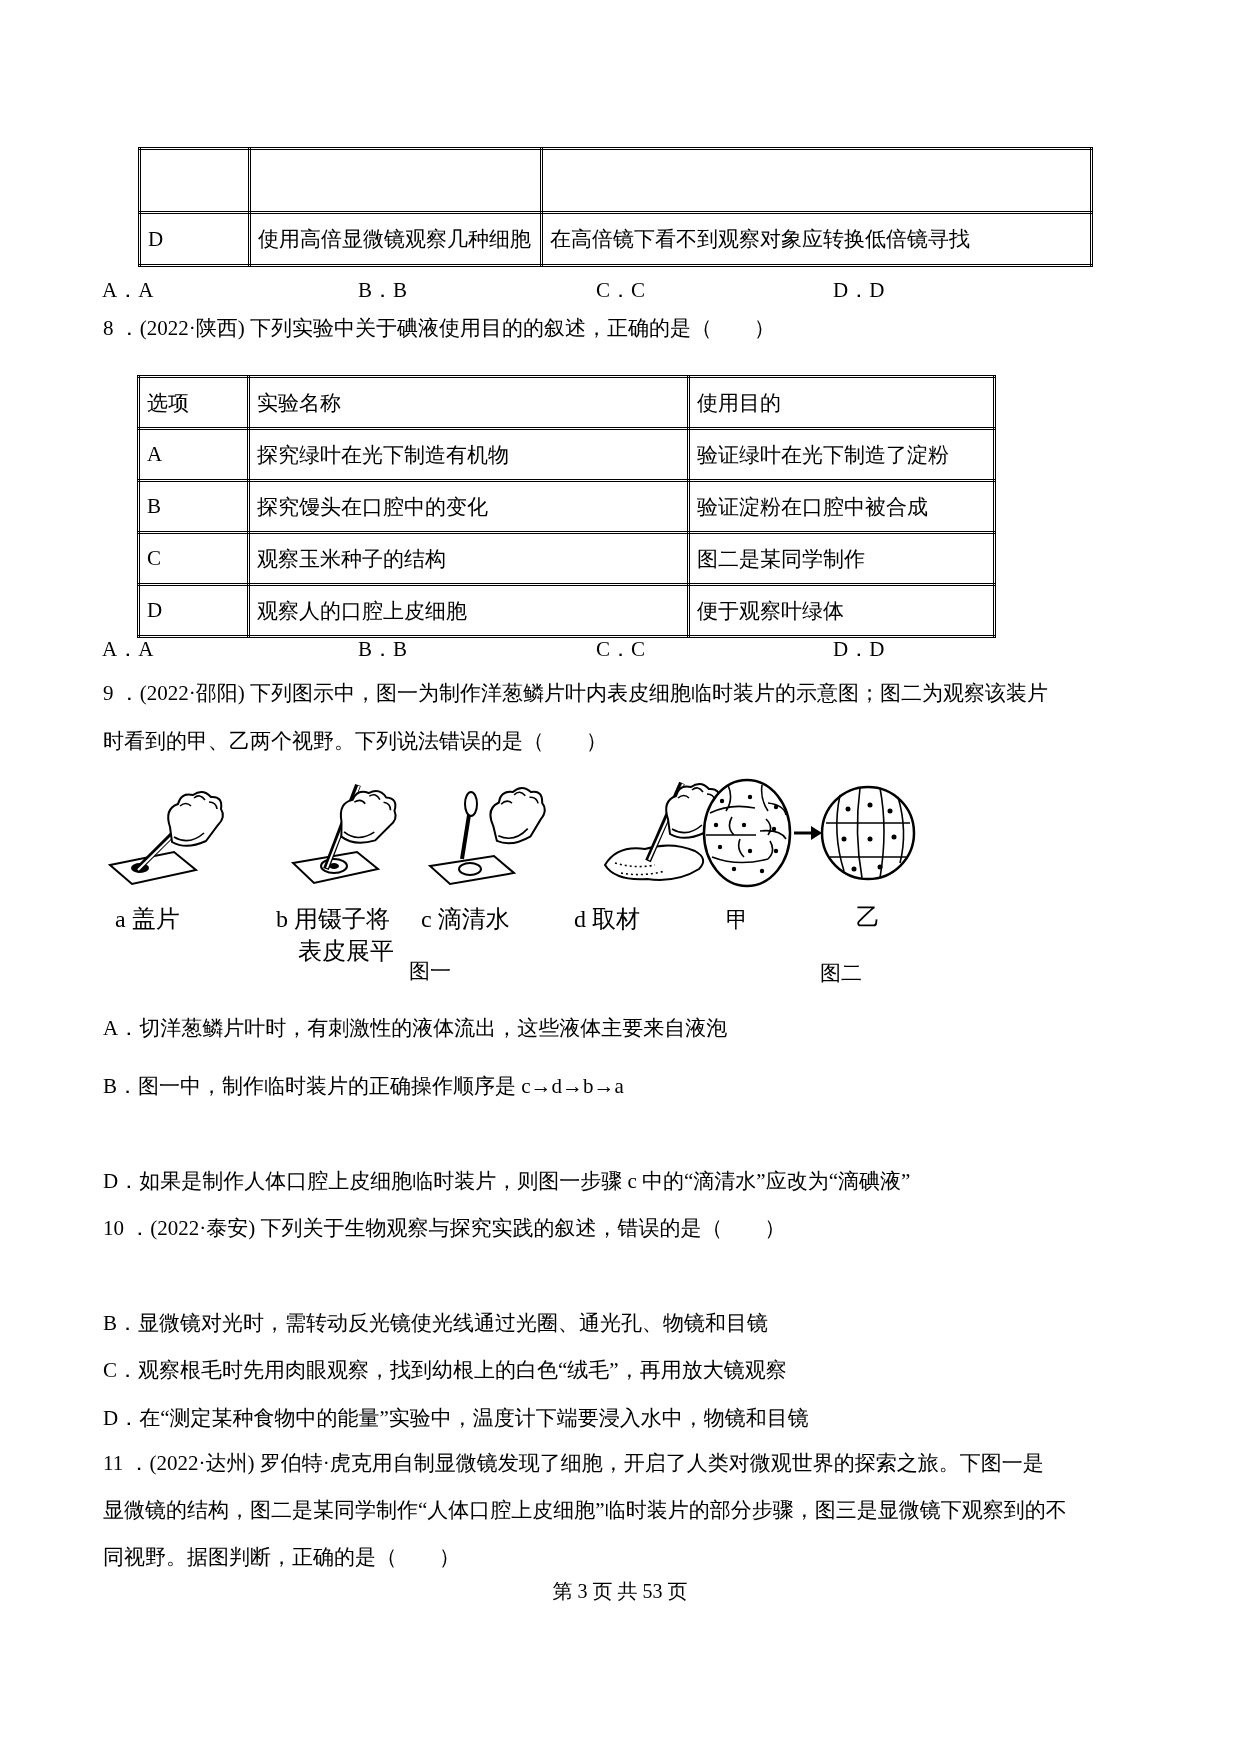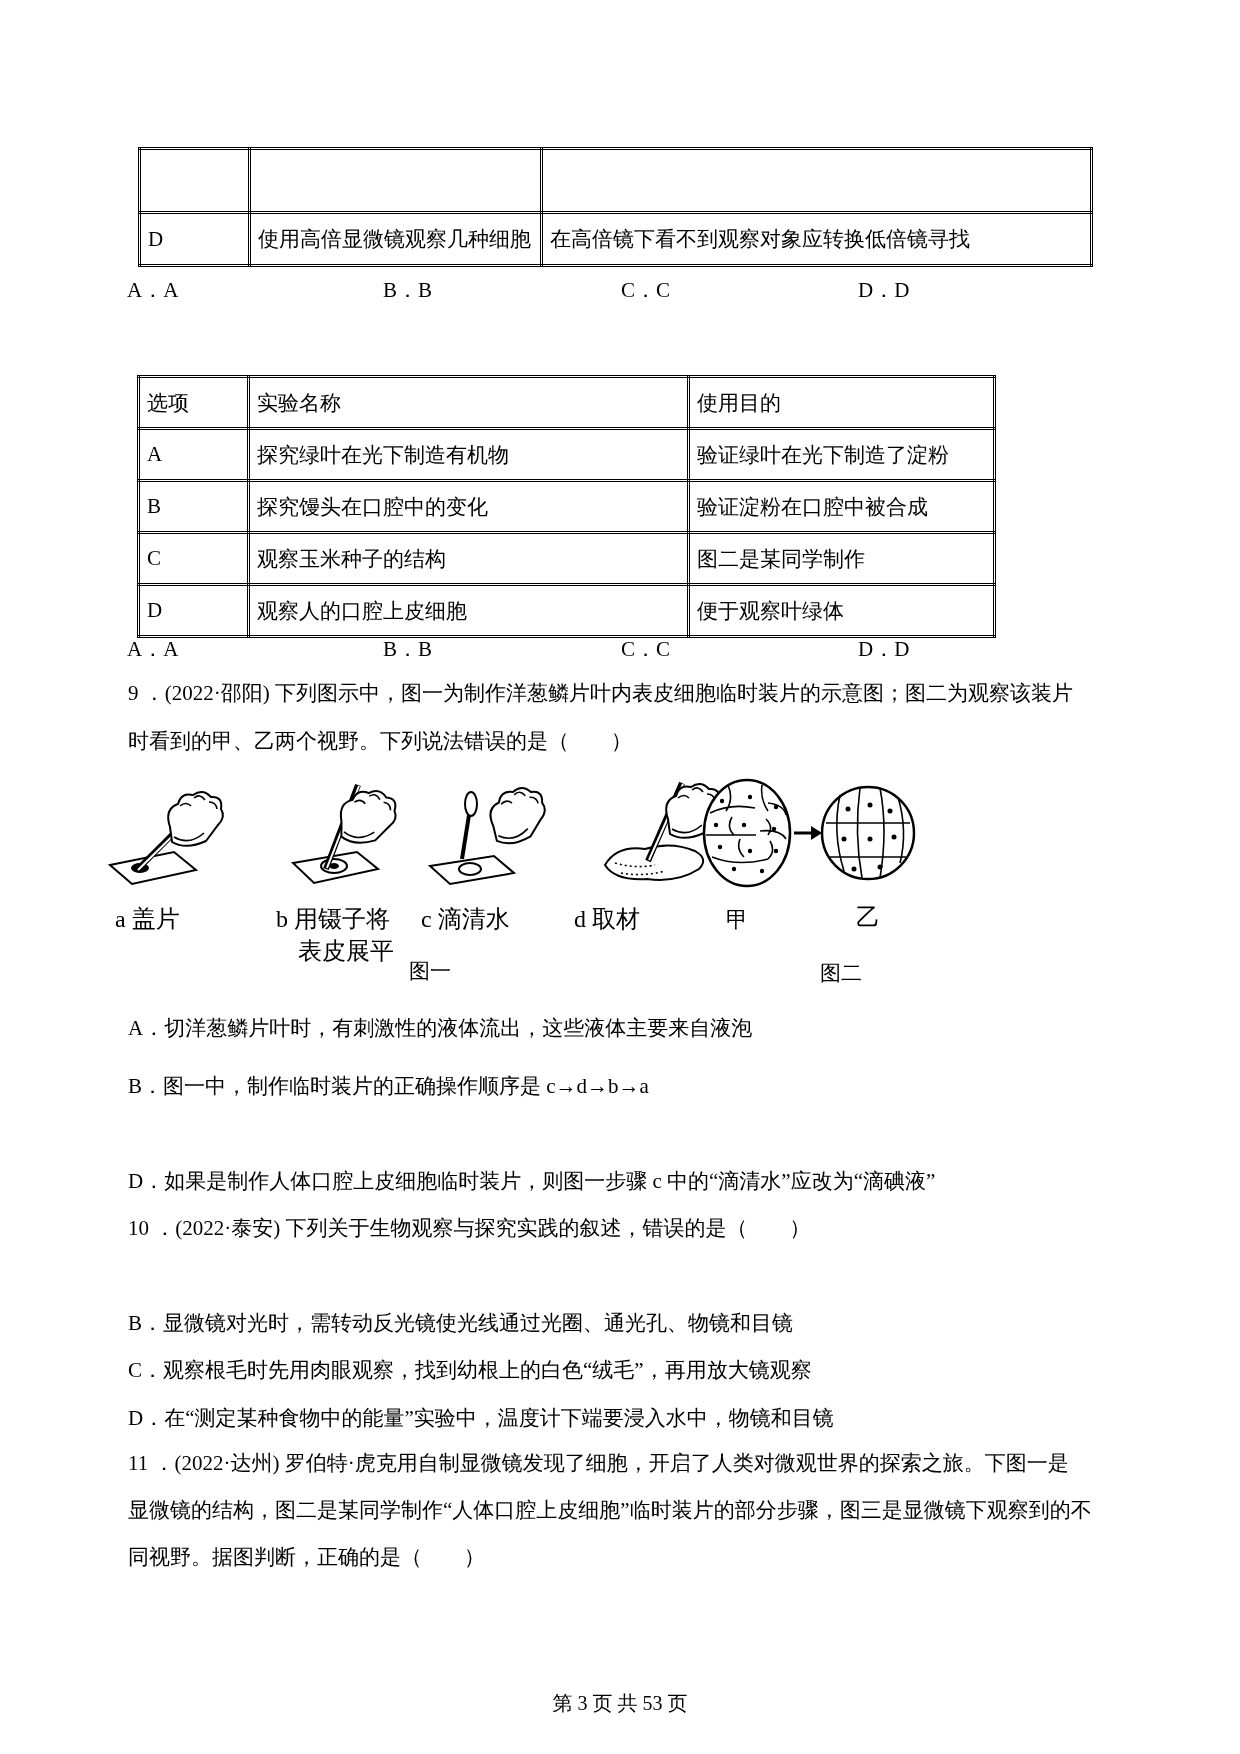--- a/index.html
+++ b/index.html
@@ -1,31 +1,31 @@
 <!DOCTYPE html>
 <html><head>
 <meta charset="utf-8">
 <style>
   html,body{margin:0;padding:0;background:#fff;}
   .page{
     position:relative;width:1240px;height:1754px;background:#fff;
     font-family:"Liberation Serif","DejaVu Serif",serif;
     color:#000;font-size:21px;overflow:hidden;
   }
-  .line{position:absolute;white-space:nowrap;line-height:1.15;margin-left:25px;}
+  .line{position:absolute;white-space:nowrap;line-height:1.15;}
   table.tbl{position:absolute;border-collapse:collapse;table-layout:fixed;}
   table.tbl td{
     border:3px double #000;padding:2px 7px;vertical-align:middle;
     font-size:21px;overflow:hidden;white-space:nowrap;
   }
   .tbl-top{top:147px;left:138px;width:952px;}
   .tbl-q8{top:363px;left:137px;width:856px;margin-top:12px;}
   .figwrap{position:absolute;top:773px;left:100px;width:830px;height:118px;}
   .figlabel{position:absolute;white-space:nowrap;font-size:24px;line-height:1.1;}
-  .footer{position:absolute;top:1690px;left:0;width:1240px;text-align:center;font-size:20px;}
+  .footer{position:absolute;top:1578px;left:0;width:1240px;text-align:center;font-size:20px;}
   .wh{fill:#fff;stroke:#000;stroke-width:2;}
   .ln{fill:none;stroke:#000;stroke-width:1.6;}
   .rod{stroke:#000;stroke-width:6;}
   .rodcore{stroke:#fff;stroke-width:2;}
   .dot{fill:#000;stroke:none;}
 </style>
 </head>
 <body>
 
 <div class="page">
@@ -48,20 +48,21 @@
         <td>在高倍镜下看不到观察对象应转换低倍镜寻找</td>
       </tr>
     </tbody>
   </table>
 
   <div class="line" style="top:278px;left:102px">A．A</div>
   <div class="line" style="top:278px;left:358px">B．B</div>
   <div class="line" style="top:278px;left:596px">C．C</div>
   <div class="line" style="top:278px;left:833px">D．D</div>
 
+  <div class="line" style="top:316px;left:103px">8 ．(2022·陕西) 下列实验中关于碘液使用目的的叙述，正确的是（　　）</div>
 
   <table class="tbl tbl-q8">
     <colgroup>
         <col style="width:110px">
         <col style="width:440px">
         <col style="width:306px">
       </colgroup>
     <tbody>
       <tr style="height:52px">
         <td>选项</td>

